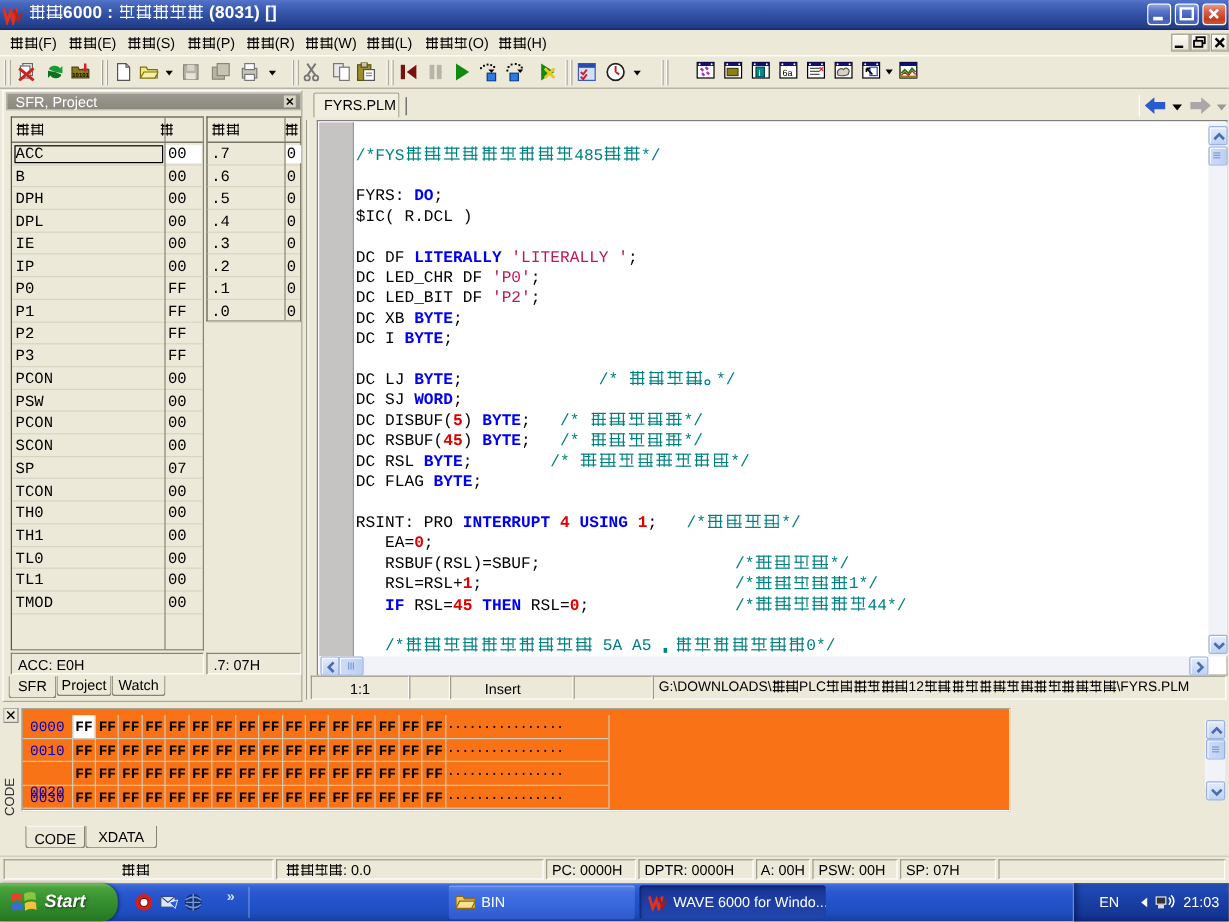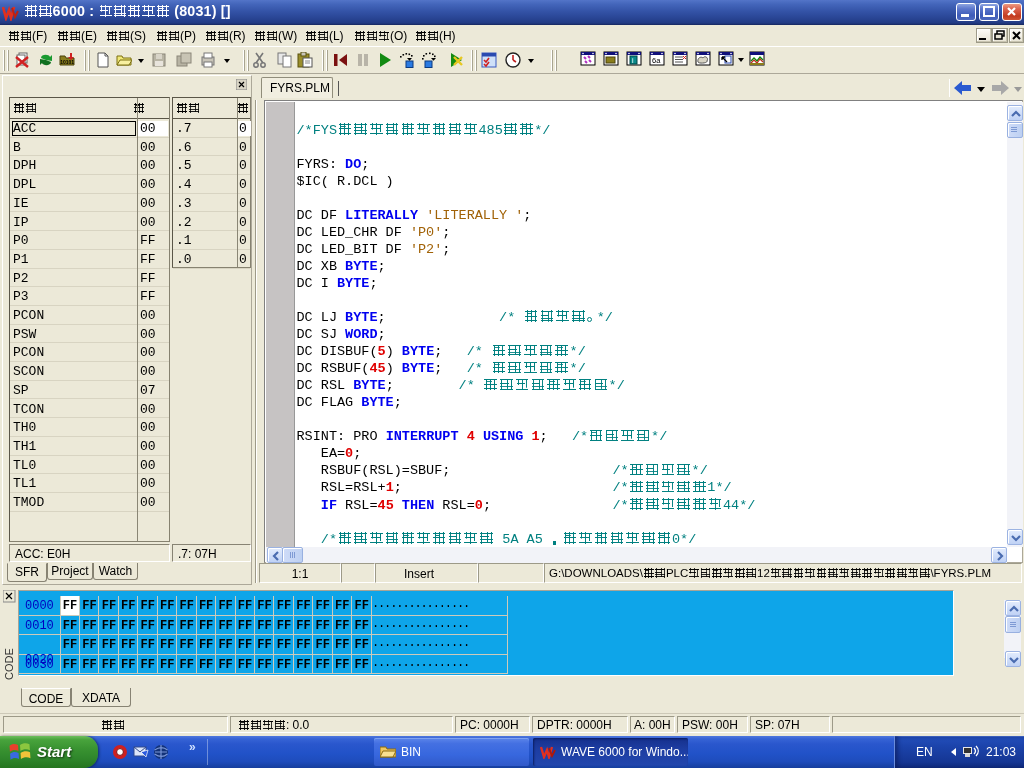--- a/index.html
+++ b/index.html
@@ -53,31 +53,31 @@
 #lp .st{position:absolute;height:18px;border:1px solid #878373;border-bottom-color:#fff;border-right-color:#fff;font-size:12px;padding:2px 0 0 5px;background:#ece9d8}
 .ltab{position:absolute;font-size:12px;text-align:center;border:1px solid #878373;border-top:none;background:#ece9d8;border-radius:0 0 3px 3px;height:17px;padding-top:1px}
 
 #edtab{left:261px;top:77px;width:72px;height:21px;background:#f1eee0;border:1px solid #908d7b;border-bottom:none;border-radius:2px 2px 0 0;font-size:12px;padding:3px 0 0 8px}
 #ed{left:264px;top:100px;width:759px;height:463px;background:#fff;border:1px solid #aca899;border-top-color:#808080;border-left-color:#808080}
 #gutter{left:1px;top:1px;width:29px;height:445px;background:#c6c3c3;border-right:1px solid #989898}
 #code{left:31.5px;top:20.5px;font-family:"Liberation Mono",monospace;font-size:13.5px;line-height:17.05px;white-space:pre;color:#000}
 #code .k{color:#0000f0;font-weight:bold}
 #code .c{color:#008080}
 #code .n{color:#e00000;font-weight:bold}
-#code .s{color:#a16207}
+#code .s{color:#be185d}
 #code i{width:12.5px;height:11.6px;margin:0 1.62px;vertical-align:-1px}
 
 .sbtn{position:absolute;width:16px;height:16px;border-radius:2px;background:linear-gradient(180deg,#e3ecfd,#c0d2f5);border:1px solid #9cb3e2;box-shadow:inset 1px 1px 0 #fff}
 .sbtn svg{position:absolute;left:1px;top:1px}
 .sthumb{position:absolute;border-radius:2px;background:linear-gradient(90deg,#cfdcf8,#bdd0f2);border:1px solid #98b0e0;box-shadow:inset 1px 1px 0 #fff}
 
 .esb{position:absolute;top:563px;height:20px;border:1px solid #9d9a88;border-bottom-color:#fff;border-right-color:#fff;font-size:12px;padding-top:3px;background:#ece9d8}
 
 #bp{left:2px;top:588px;width:1020px;height:124px;background:#ece9d8}
-#hex{left:16px;top:2px;width:936px;height:86px;background:#0ea5e9;border:1px solid #fff;border-top-color:#a8a496;border-left-color:#a8a496;font-family:"Liberation Mono",monospace;font-size:12px}
+#hex{left:16px;top:2px;width:824px;height:86px;background:#f97316;border:1px solid #fff;border-top-color:#a8a496;border-left-color:#a8a496;font-family:"Liberation Mono",monospace;font-size:12px}
 .hrow{position:absolute;left:0;width:488px;height:19.6px;border-bottom:1px solid #cdcaba}
 .addr{position:absolute;color:#0000c0}
 .ff{position:absolute;color:#000;font-weight:bold}
 .btab{position:absolute;top:100px;font-size:12px;text-align:center;border:1px solid #878373;border-top:none;background:#ece9d8;border-radius:0 0 3px 3px;height:19px;padding-top:3px}
 
 #sbar{left:0;top:713px;width:1024px;height:21px;background:#ece9d8;border-top:1px solid #cdc9b8}
 #sbar div{position:absolute;top:2px;height:17px;border:1px solid #9d9a88;border-bottom-color:#fff;border-right-color:#fff;font-size:12px;padding-top:1px}
 
 #task{left:0;top:736px;width:1024px;height:32px;background:linear-gradient(180deg,#4f77dd 0%,#3663d5 9%,#2a57cd 25%,#2152c8 55%,#1e4cbc 80%,#163e9d 100%)}
 #start{left:0;top:0;width:98px;height:32px;border-radius:0 14px 14px 0;background:linear-gradient(180deg,#6fbf5e 0%,#48a33c 12%,#399331 40%,#2f862b 70%,#25751f 100%);box-shadow:1px 0 3px rgba(0,0,0,.5)}
@@ -297,20 +297,21 @@
 <div class="dda" style="left:738px;top:58px"></div>
 <svg class="tbi" style="left:749px;top:51px" viewBox="0 0 16 16">
     <rect x="1" y="1" width="14" height="13" fill="#fff" stroke="#000"></rect>
     <rect x="1" y="1" width="14" height="3" fill="#10107a"></rect>
     <path d="M2 10 L5 7 L8 10 L11 6 L14 9" stroke="#0a8a0a" stroke-width="1.4" fill="none"></path>
     <path d="M2 12 L5 9 L8 12 L11 8 L14 11" stroke="#c03020" stroke-width="1.2" fill="none"></path>
     <rect x="1" y="12" width="14" height="2" fill="#8a7e1c"></rect>
   </svg>
 
 <div class="a" id="lp">
+<div class="a" id="lphdr">SFR, Project</div>
 <svg class="a" style="left:233px;top:3px" width="11" height="11">
       <rect x="0" y="0" width="11" height="11" fill="#d8d4c4" stroke="#888"></rect>
       <path d="M3 3 L8 8 M8 3 L3 8" stroke="#000" stroke-width="1.2"></path>
     </svg>
 <div class="a tblwrap" style="left:6px;top:21px;width:161px;height:445px">
 <div class="hdrrow" style="position:absolute;left:0;top:0;width:100%;height:21px">
         <span style="position:absolute;left:3px;top:3px"><i></i><i></i></span>
         <span style="position:absolute;left:123px;top:3px"><i></i></span>
       </div>
 <div class="trow" style="top:21.0px;height:18.7px">

